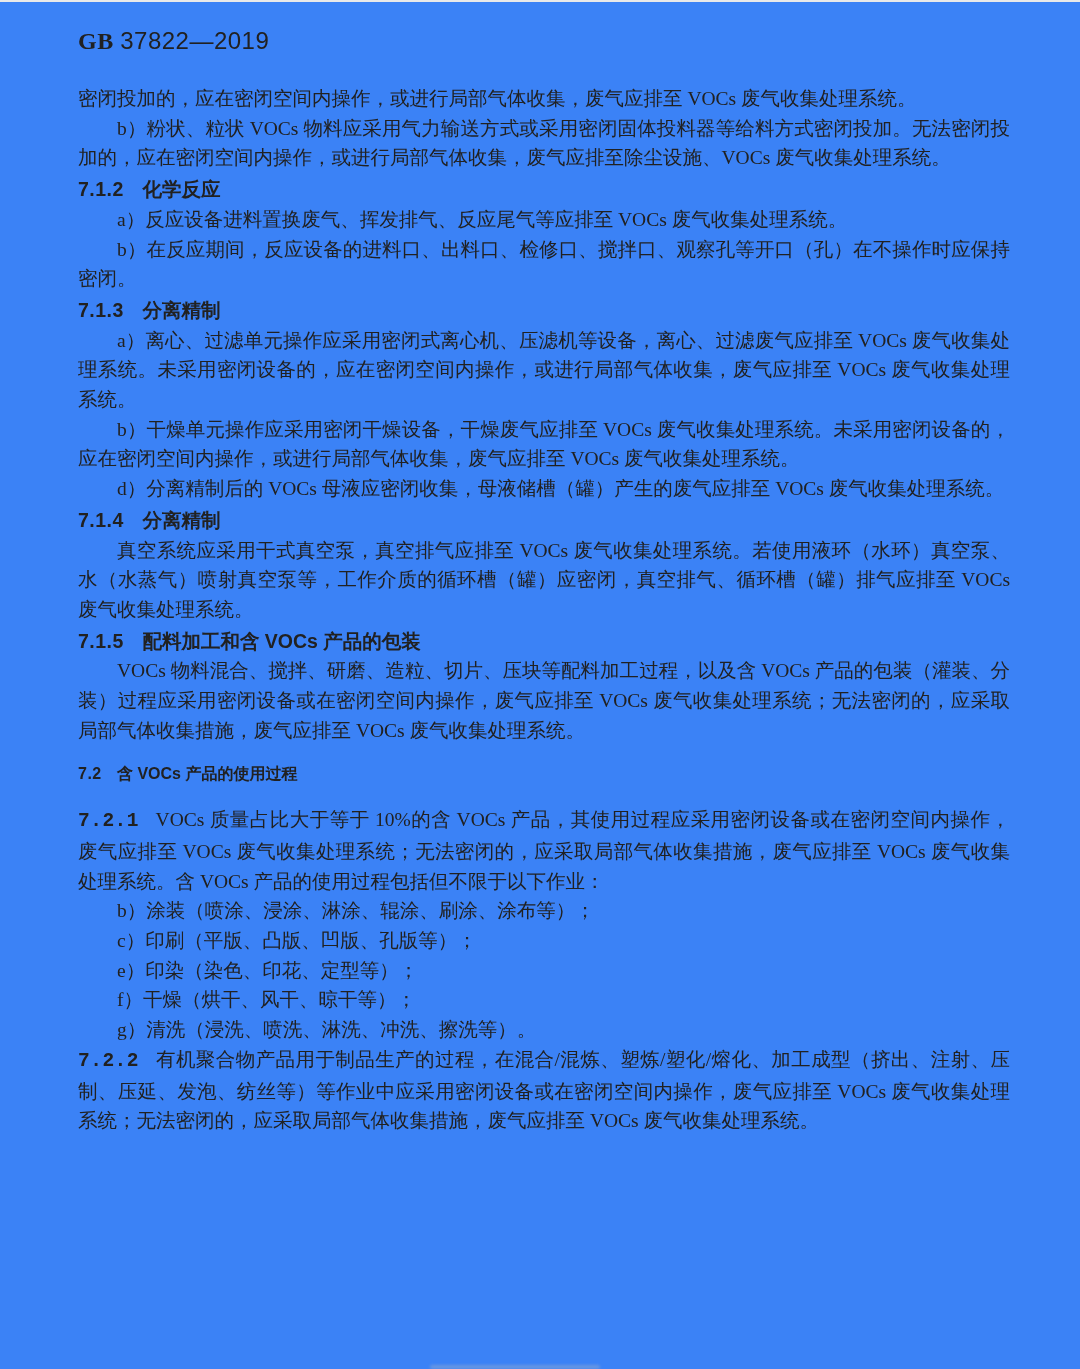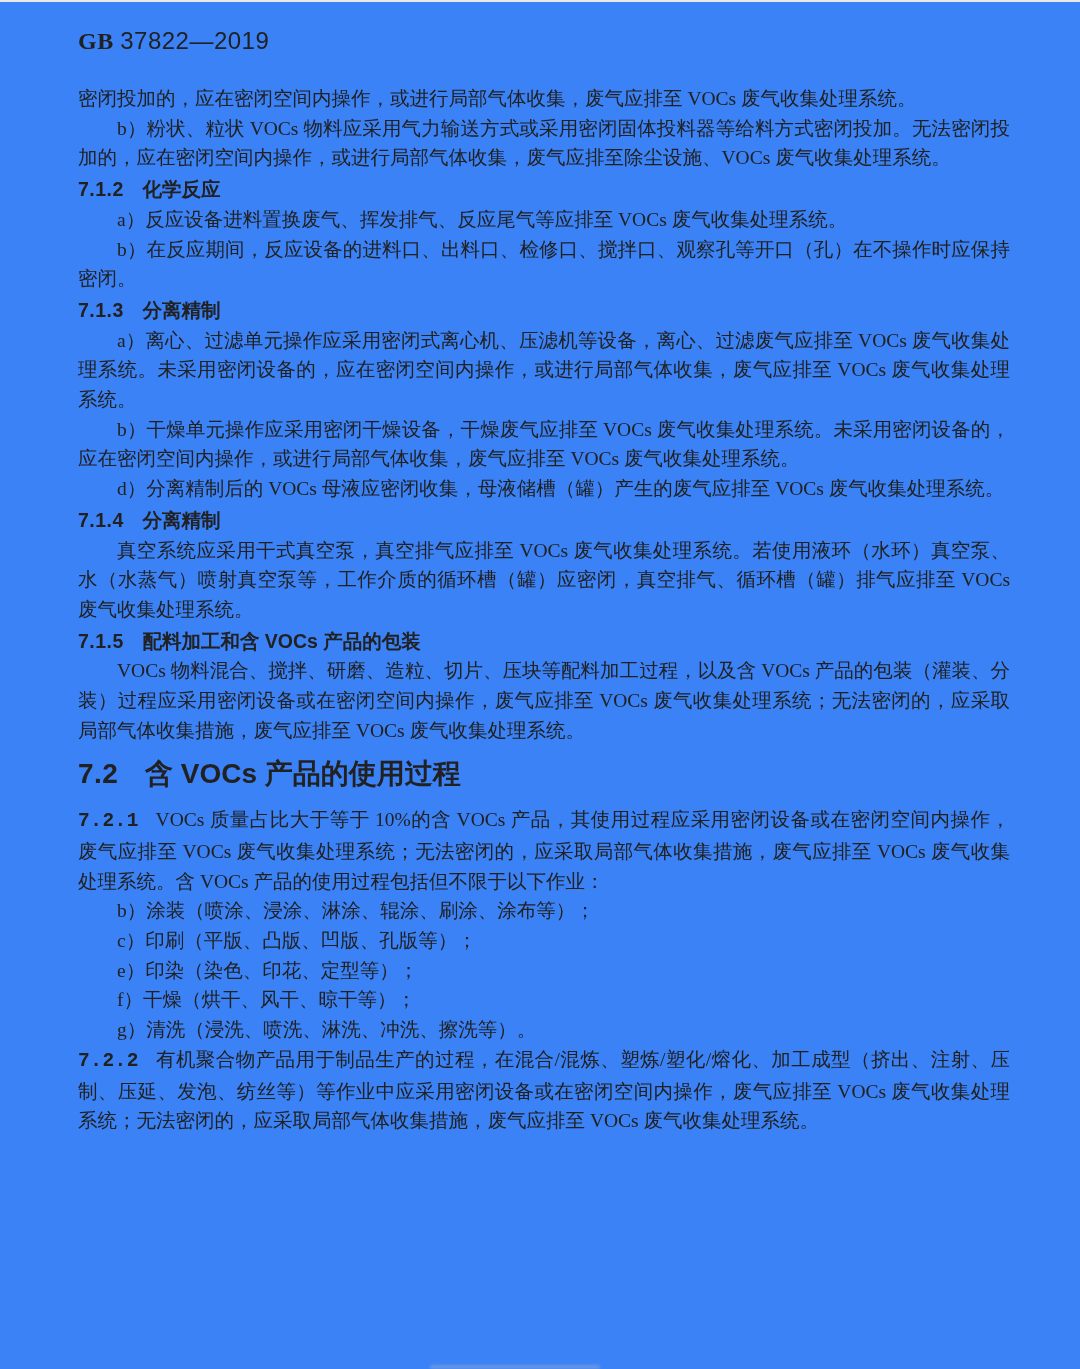--- a/index.html
+++ b/index.html
@@ -49,21 +49,21 @@
     font-family: "Liberation Sans", "DejaVu Sans", sans-serif;
     font-weight: 600;
     text-align: left;
     text-indent: 0;
     margin-top: 2px;
   }
   .blk-heading .h-num { margin-right: 0.95em; letter-spacing: 0.5px; }
   .blk-section {
     font-family: "Liberation Sans", "DejaVu Sans", sans-serif;
     font-weight: 700;
-    font-size: 28px;
+    font-size: 16px;
     text-align: left;
     text-indent: 0;
     margin-top: 14px;
     margin-bottom: 16px;
   }
   .blk-section .h-num { margin-right: 0.95em; letter-spacing: 0.5px; }
   .blk-clause { text-indent: 0; }
   .c-num {
     font-family: Liberation Mono, monospace;
     font-weight: 600;

